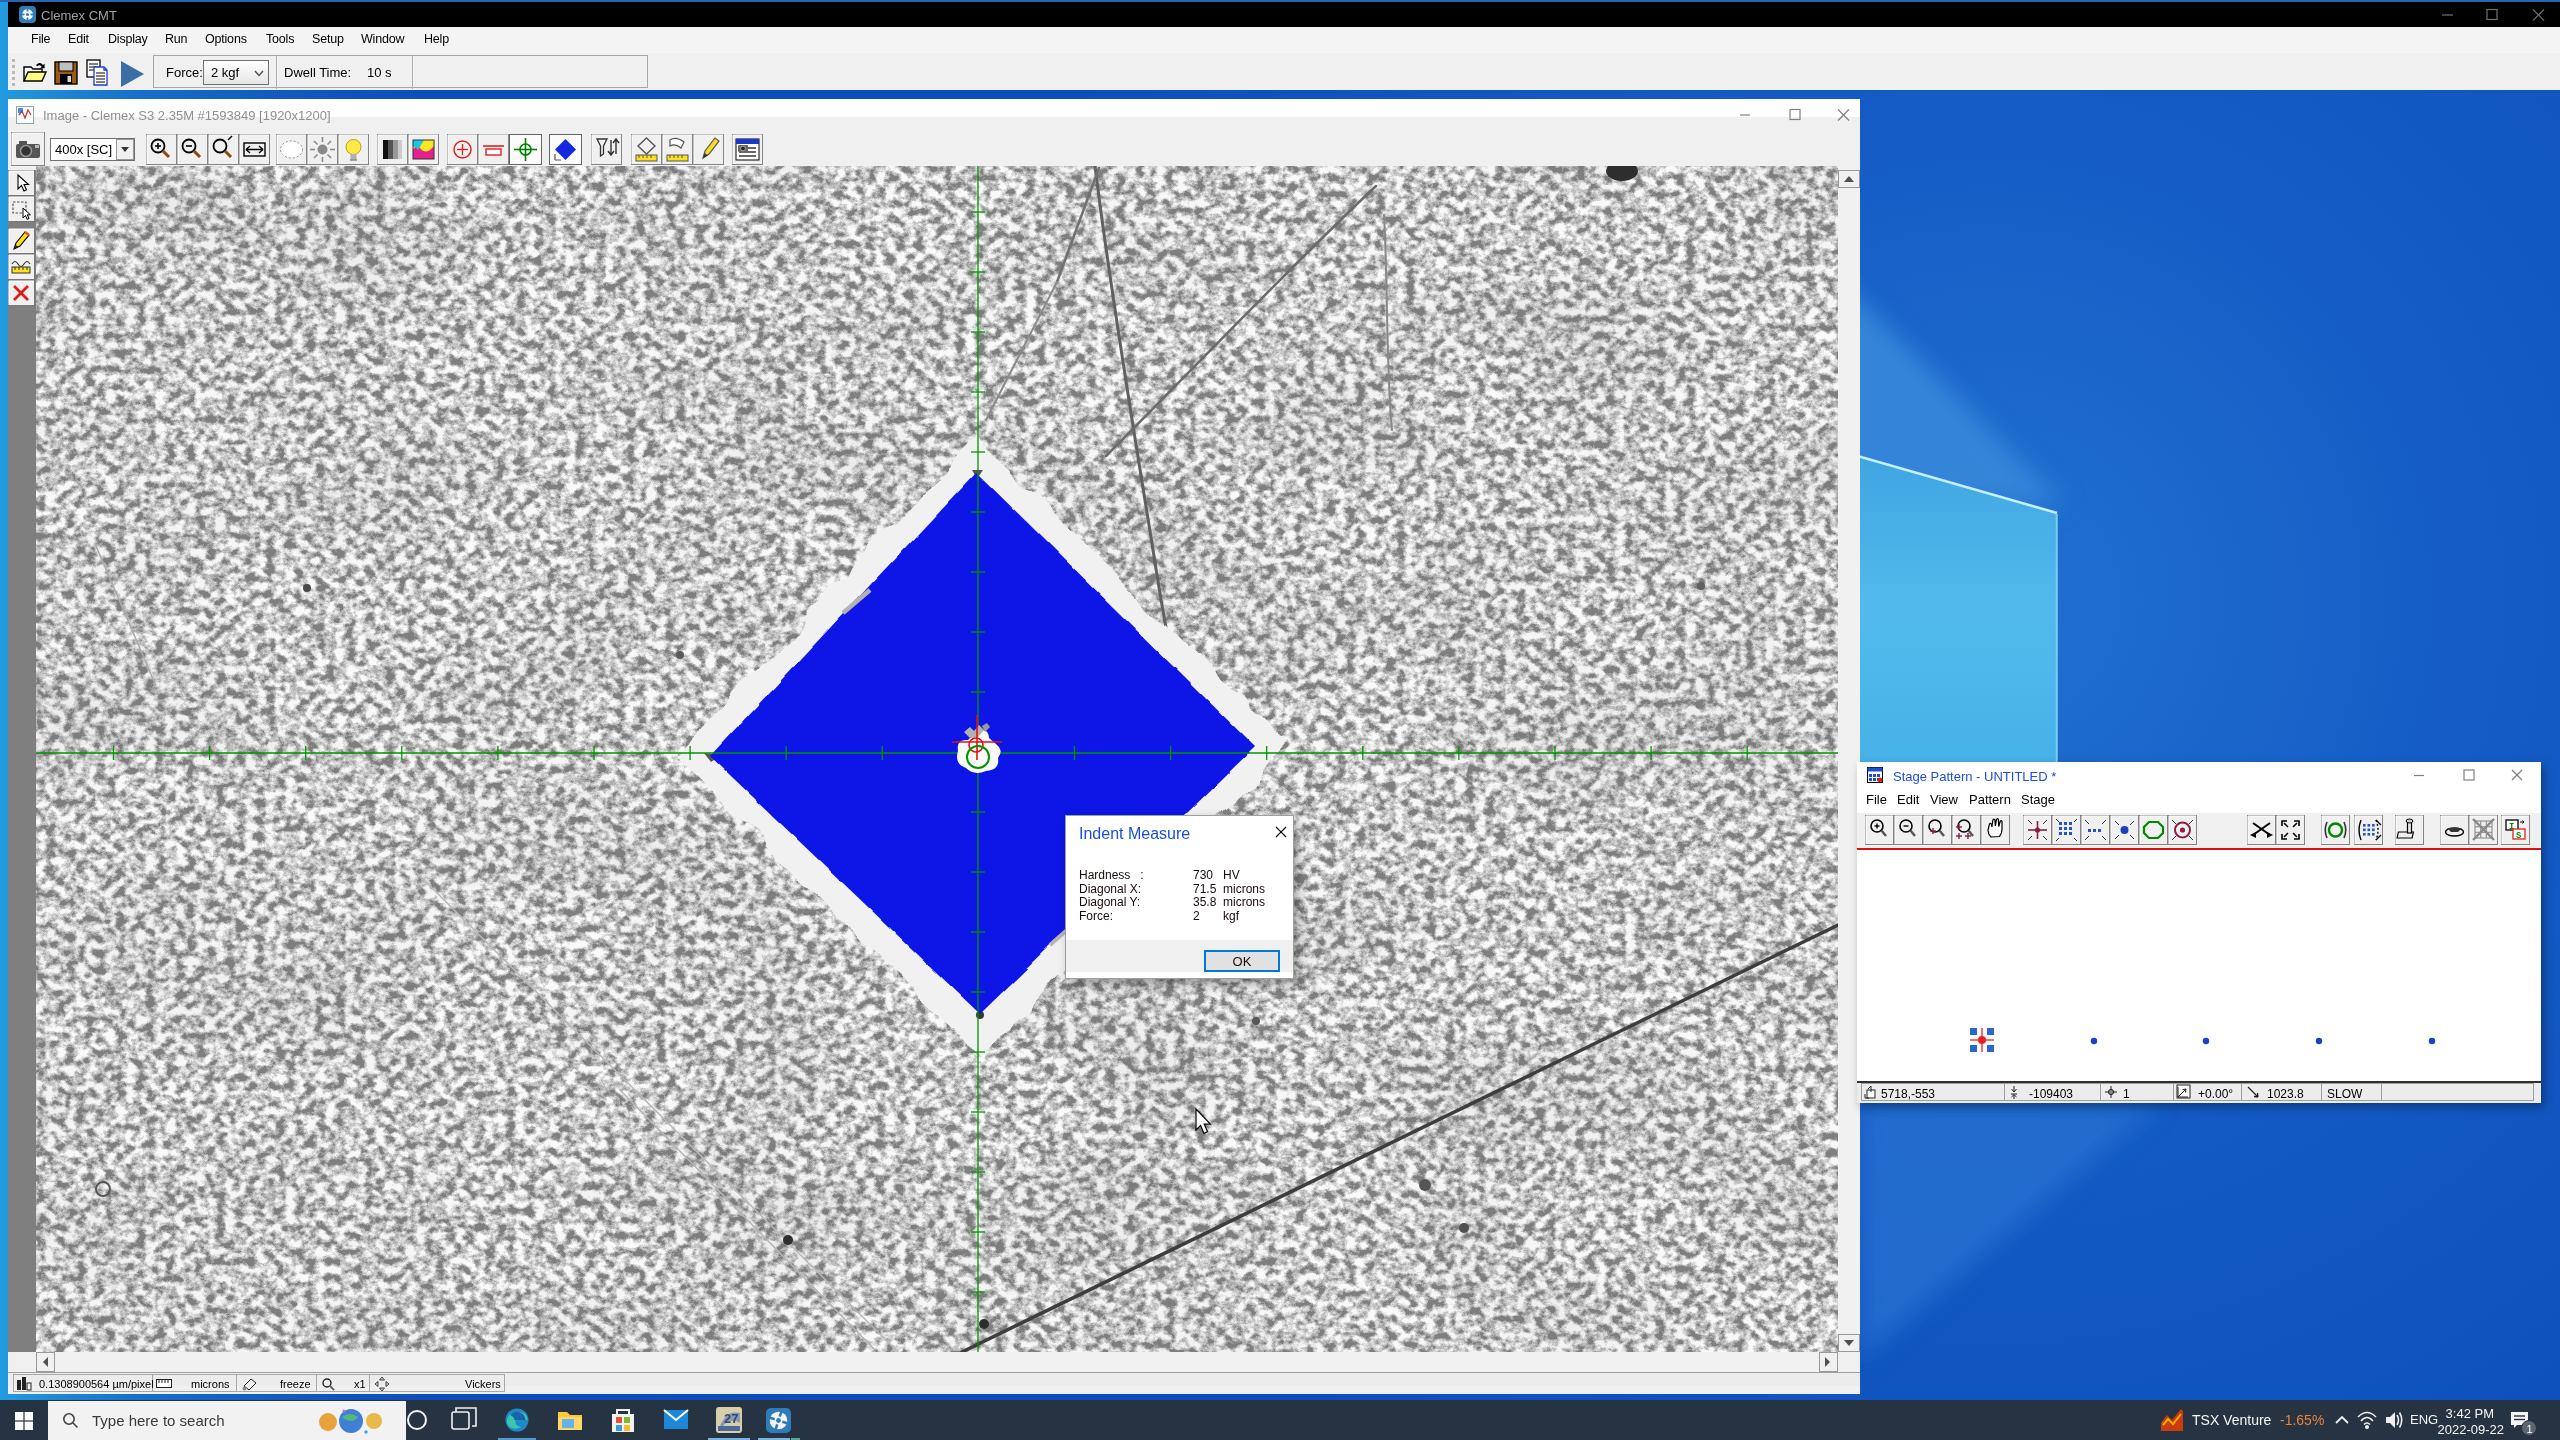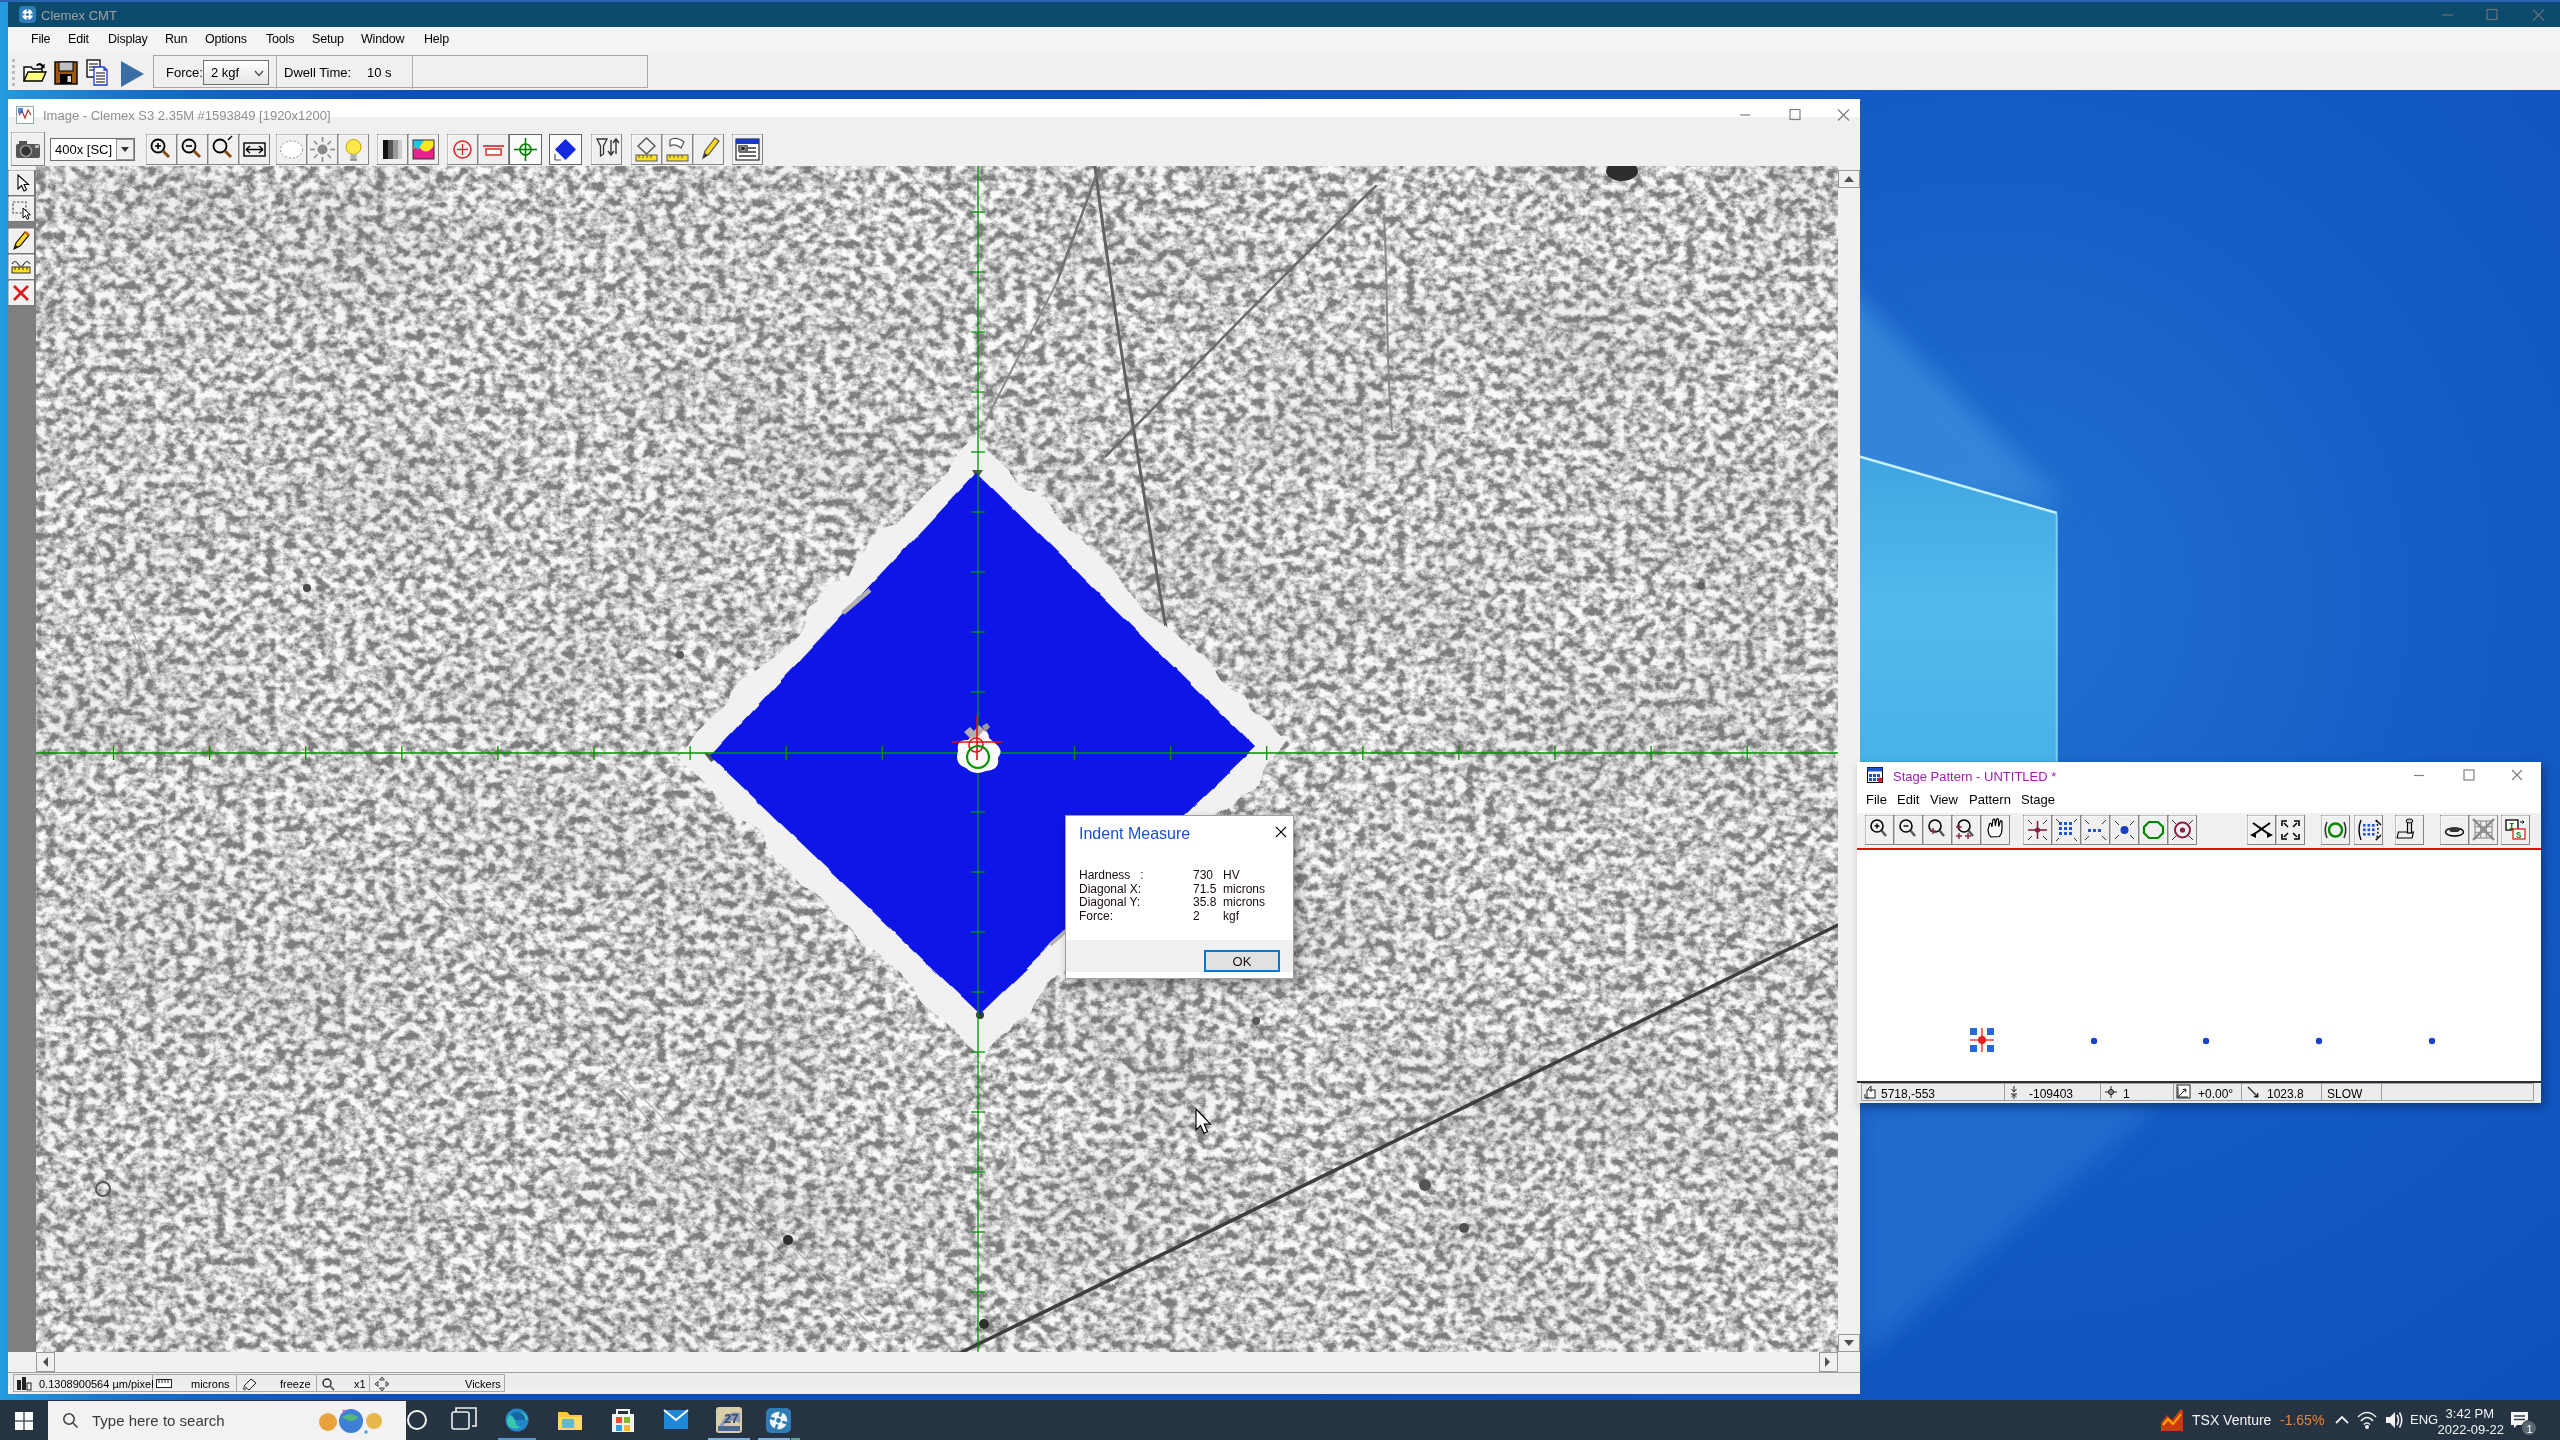--- a/index.html
+++ b/index.html
@@ -1,20 +1,20 @@
 <!DOCTYPE html>
 <html><head><meta charset="utf-8">
 <style>
 *{margin:0;padding:0;box-sizing:border-box;}
 html,body{width:2560px;height:1440px;overflow:hidden;font-family:"Liberation Sans",sans-serif;}
 .abs{position:absolute;}
 #screen{position:relative;width:2560px;height:1440px;background:#0e52be;overflow:hidden;}
 
 #mainTop{left:0;top:0;width:2560px;height:2px;background:#2866b1;}
-#mainTitle{left:8px;top:2px;width:2552px;height:25px;background:#0c4a6e;}
+#mainTitle{left:8px;top:2px;width:2552px;height:25px;background:#000000;}
 #mainTitle .t{position:absolute;left:33px;top:6px;font-size:13px;color:#a2a2a2;}
 #menubar{left:8px;top:27px;width:2552px;height:26px;background:#f4f4f4;font-size:12.5px;letter-spacing:-0.2px;color:#000;}
 #menubar span{position:absolute;top:5px;}
 #toolbar1{left:8px;top:53px;width:2552px;height:37px;background:#f0f0f0;}
 #forcebox{position:absolute;left:145px;top:2px;width:495px;height:33px;background:#f0f0f0;border:1px solid #a8a8a8;font-size:13px;}
 
 #imgwin{left:8px;top:99px;width:1852px;height:1295px;background:#f0f0f0;}
 #imgTitle{left:8px;top:99px;width:1852px;height:18px;background:#ffffff;}
 #imgTitle .t{position:absolute;left:35px;top:9px;font-size:13px;color:#8f8f8f;}
 #imgToolbar{left:8px;top:129px;width:1852px;height:41px;background:#f0f0f0;}
@@ -27,21 +27,21 @@
 
 #dlg{left:1065px;top:815px;width:229px;height:164px;background:#fff;border:1px solid #98a0a8;box-shadow:4px 5px 10px rgba(0,0,0,.35);font-size:12px;color:#1a0a0a;}
 #dlg .lbl{position:absolute;left:13px;}
 #dlg .val{position:absolute;left:107px;margin-left:20px;}
 #dlg .unit{position:absolute;left:157px;}
 #dlgFoot{position:absolute;left:0;top:124px;width:227px;height:32px;background:#f0f0f0;}
 #okbtn{position:absolute;left:138px;top:10px;width:76px;height:22px;background:#e1e1e1;border:2px solid #0078d7;font-size:13px;text-align:center;padding-top:2px;}
 
 #stagewin{left:1857px;top:762px;width:684px;height:341px;background:#fff;box-shadow:3px 4px 9px rgba(0,0,0,.35);}
 #stgTitle{position:absolute;left:0;top:0;width:684px;height:27px;background:#fff;}
-#stgTitle .t{position:absolute;left:36px;top:7px;font-size:13px;color:#a21caf;}
+#stgTitle .t{position:absolute;left:36px;top:7px;font-size:13px;color:#1d4ed8;}
 #stgMenu{position:absolute;left:0;top:27px;width:684px;height:24px;background:#fff;font-size:13px;}
 #stgMenu span{position:absolute;top:3px;}
 #stgTools{position:absolute;left:0;top:51px;width:684px;height:37px;background:#f0f0f0;border-bottom:2px solid #e01010;}
 #stgClient{position:absolute;left:0;top:88px;width:684px;height:229px;background:#fff;}
 #stgStatus{position:absolute;left:0;top:319px;width:684px;height:22px;background:#ececec;border-top:2px solid #303030;font-size:12px;}
 #stgStatus span{position:absolute;top:4px;}
 
 #taskbar{left:0;top:1400px;width:2560px;height:40px;background:#253342;}
 #searchbox{position:absolute;left:48px;top:1px;width:358px;height:39px;background:#f2f2f2;display:flex;align-items:center;}
 #searchbox .st{color:#3a3a3a;font-size:15px;margin-left:44px;}

